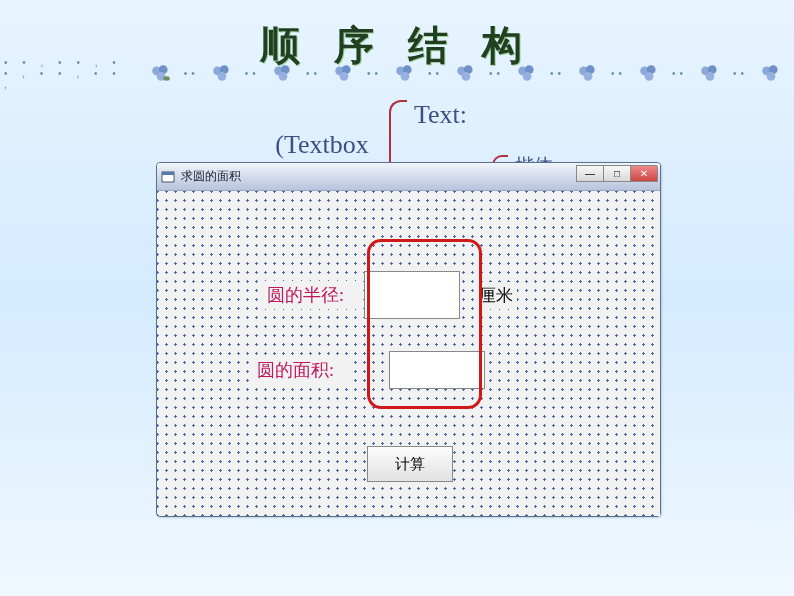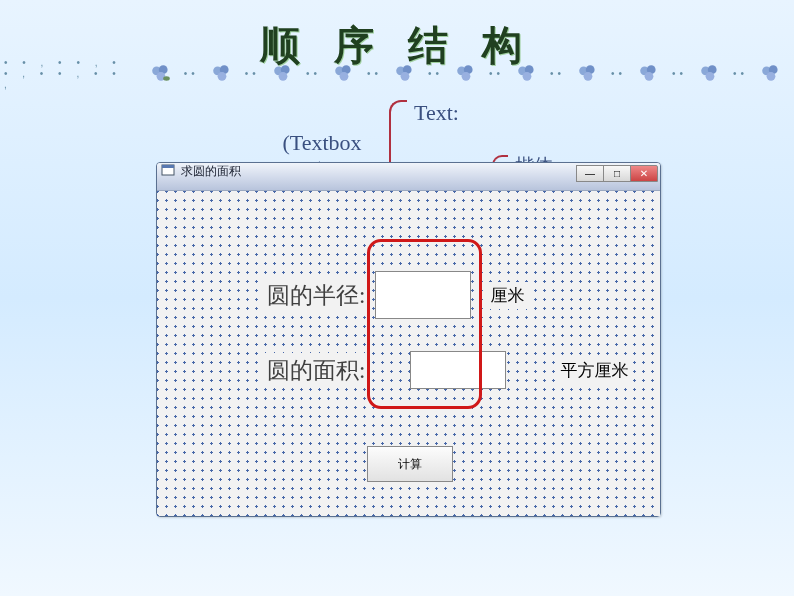--- a/index.html
+++ b/index.html
@@ -48,21 +48,21 @@
     .dots-between {
       font-size: 10px;
       color: #6890a8;
       letter-spacing: 4px;
     }
     
     .annotation {
       position: absolute;
       color: #3a5080;
       font-family: "Times New Roman", serif;
-      font-size: 22px;
+      font-size: 26px;
     }
     .annotation.textbox-label {
       left: 262px;
       top: 130px;
       font-family: "SimSun", serif;
       text-align: center;
       width: 120px;
     }
     .annotation.text-label { left: 414px; top: 100px; }
     .annotation.font-label { left: 414px; top: 190px; }
@@ -115,21 +115,21 @@
       background: linear-gradient(to bottom, #e4e8ec 0%, #f0f2f4 100%);
       border: 1px solid #5a7090;
       border-radius: 4px;
       box-shadow: 1px 1px 2px rgba(0,0,0,0.15);
     }
     .titlebar {
       height: 28px;
       background: linear-gradient(to bottom, #f0f4fa 0%, #d4dcec 50%, #b8c4dc 100%);
       border-bottom: 1px solid #9aa8c0;
       display: flex;
-      align-items: flex-start;
+      align-items: center;
       padding: 0 4px;
       border-radius: 3px 3px 0 0;
       position: relative;
     }
     .win-icon {
       width: 14px;
       height: 14px;
       margin-right: 6px;
       display: inline-block;
     }
@@ -170,22 +170,22 @@
       background-position: 5px 5px;
       background-color: #f2f2f2;
     }
     .form-row {
       position: absolute;
       display: flex;
       align-items: center;
     }
     .form-label {
       font-family: "KaiTi","STKaiti",serif;
-      font-size: 23px;
-      color: #404040;
+      font-size: 18px;
+      color: #be185d;
       background: #f2f2f2;
       padding: 2px 4px;
       min-width: 95px;
       text-align: left;
     }
     .form-unit {
       font-family: "KaiTi","STKaiti",serif;
       font-size: 17px;
       color: #000;
       background: #f2f2f2;
@@ -194,31 +194,31 @@
     }
     .textbox {
       width: 96px;
       height: 48px;
       border: 1px solid #888;
       background: #fff;
       margin-left: 6px;
     }
     .textbox.small { height: 38px; }
     .row1 { left: 106px; top: 80px; }
-    .row2 { left: 106px; top: 160px; gap: 35px; }
+    .row2 { left: 96px; top: 160px; gap: 35px; }
     .calc-btn {
       position: absolute;
       left: 210px;
       top: 255px;
       width: 86px;
       height: 36px;
       border: 1px solid #888;
       background: linear-gradient(to bottom, #fcfcfc, #e2e2e2);
       font-family: Liberation Serif, serif;
-      font-size: 12px;
+      font-size: 15px;
       display: flex;
       align-items: center;
       justify-content: center;
     }
   </style>
 </head>
 <body>
 
 <div class="title">顺 序 结 构</div>
 
@@ -343,19 +343,18 @@
   </div>
   <div class="form-area">
     <div class="form-row row1">
       <span class="form-label">圆的半径:</span>
       <div class="textbox"></div>
       <span class="form-unit">厘米</span>
     </div>
     <div class="form-row row2">
       <span class="form-label">圆的面积:</span>
       <div class="textbox small"></div>
-      <span class="form-unit">平方厘米</span>
     </div>
     <div class="calc-btn">计算</div>
   </div>
 </div>
 
 <div class="red-box"></div>
 
 </body></html>

